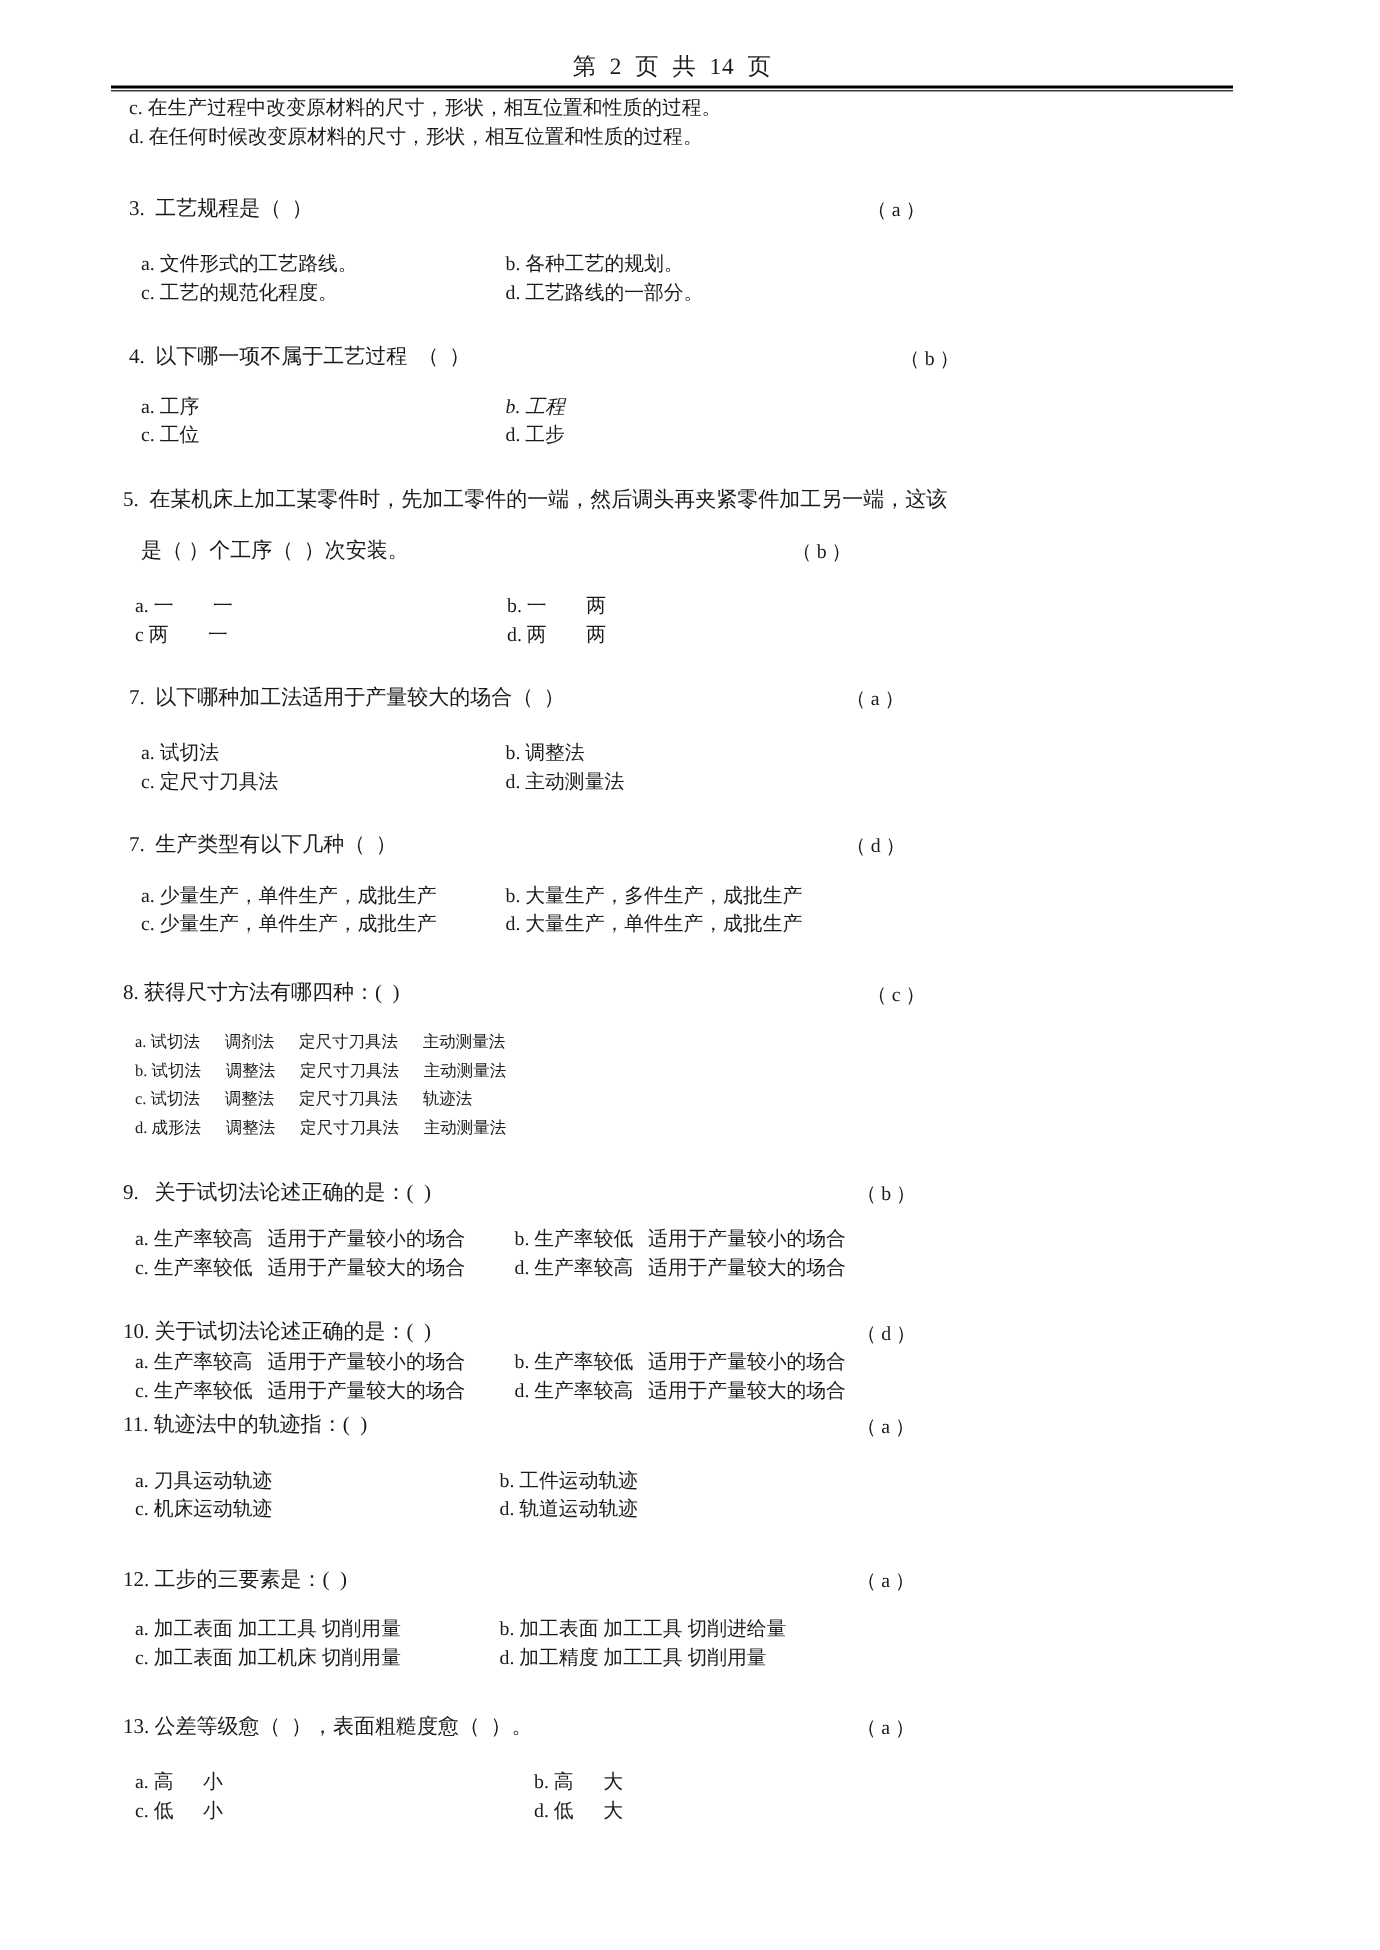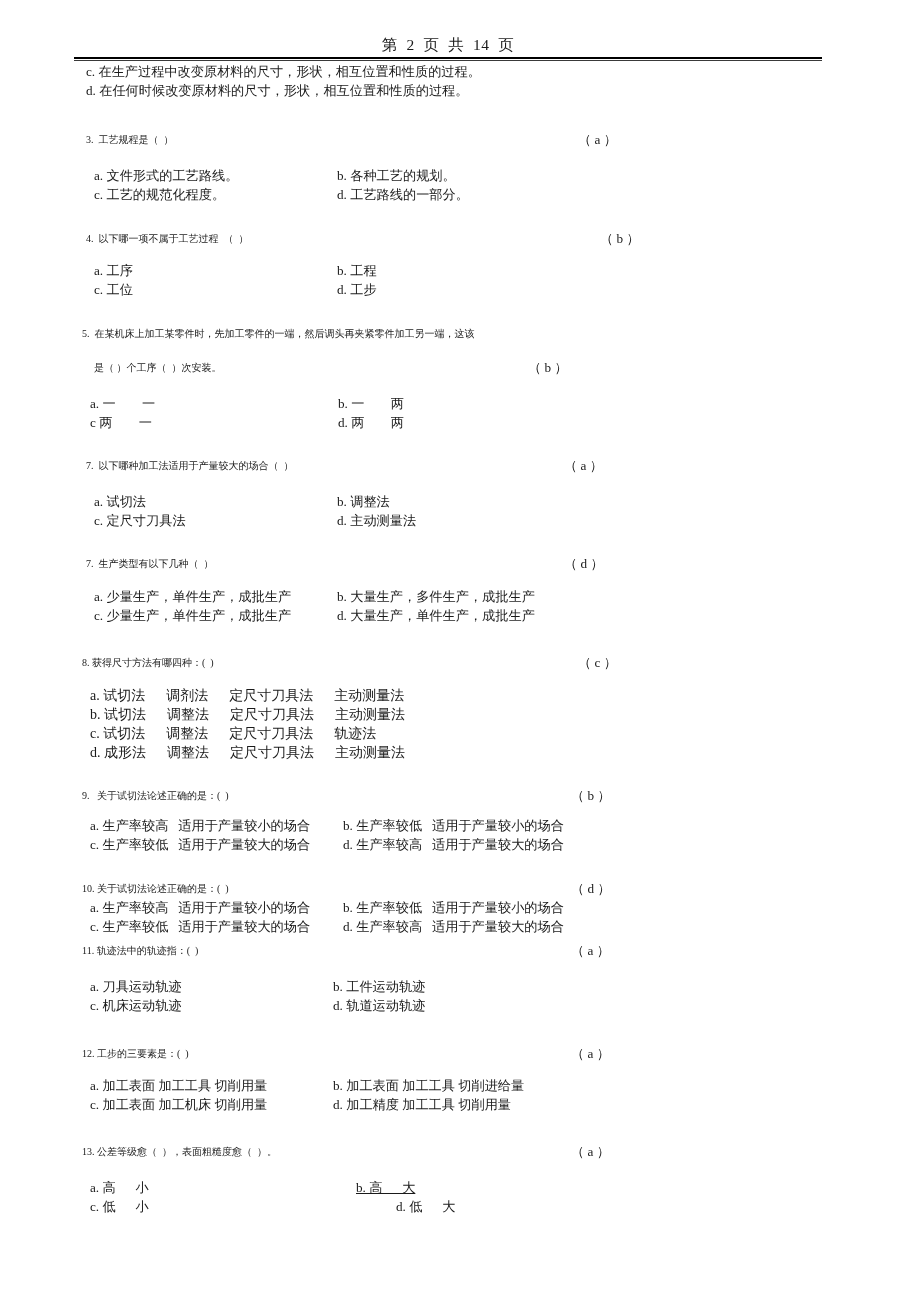--- a/index.html
+++ b/index.html
@@ -64,35 +64,35 @@
   
   .blk {
     position: absolute;
     font-size: 13.2px;
     line-height: 19px;
     white-space: pre;
   }
 
   .qtext {
     position: absolute;
-    font-size: 10px;
+    font-size: 14px;
     line-height: 19px;
     white-space: pre;
   }
 
   .ans {
     position: absolute;
     font-size: 13.2px;
     line-height: 19px;
     white-space: pre;
   }
 
   .opt {
     position: absolute;
-    font-size: 14px;
+    font-size: 11px;
     line-height: 19px;
     white-space: pre;
   }
 
   
   .optrow {
     position: absolute;
     font-size: 13.2px;
     line-height: 19px;
     white-space: pre;
@@ -133,21 +133,21 @@
   </div>
   <div class="optrow" style="left:94px; top:185px;">
     <span class="colA">c. 工艺的规范化程度。</span>
     <span class="colB" style="left:243px;">d. 工艺路线的一部分。</span>
   </div>
 
   <div class="qtext" style="left:86px; top:229px;">4.  以下哪一项不属于工艺过程  （  ）</div>
   <div class="ans" style="left:600px; top:229px;">（ b ）</div>
   <div class="optrow" style="left:94px; top:261px;">
     <span class="colA">a. 工序</span>
-    <span class="colB" style="left:243px;">b. 工程</span>
+    <span class="colB" style="left:243px;font-style:italic;">b. 工程</span>
   </div>
   <div class="optrow" style="left:94px; top:280px;">
     <span class="colA">c. 工位</span>
     <span class="colB" style="left:243px;">d. 工步</span>
   </div>
 
   <div class="qtext" style="left:82px; top:324px;">5.  在某机床上加工某零件时，先加工零件的一端，然后调头再夹紧零件加工另一端，这该</div>
   <div class="qtext" style="left:94px; top:358px;">是（ ）个工序（  ）次安装。</div>
   <div class="ans" style="left:528px; top:358px;">（ b ）</div>
   <div class="optrow" style="left:90px; top:394px;">
@@ -229,20 +229,20 @@
   </div>
   <div class="optrow" style="left:90px; top:1095px;">
     <span class="colA">c. 加工表面 加工机床 切削用量</span>
     <span class="colB" style="left:243px;">d. 加工精度 加工工具 切削用量</span>
   </div>
 
   <div class="qtext" style="left:82px; top:1142px;">13. 公差等级愈（  ），表面粗糙度愈（  ）。</div>
   <div class="ans" style="left:571px; top:1142px;">（ a ）</div>
   <div class="optrow" style="left:90px; top:1178px;">
     <span class="colA">a. 高      小</span>
-    <span class="colB" style="left:266px;text-decoration:underline;">b. 高      大</span>
+    <span class="colB" style="left:266px;">b. 高      大</span>
   </div>
   <div class="optrow" style="left:90px; top:1197px;">
     <span class="colA">c. 低      小</span>
-    <span class="colB" style="left:266px;margin-left:40px;">d. 低      大</span>
+    <span class="colB" style="left:266px;">d. 低      大</span>
   </div>
 
 </div>
 
 </body></html>

